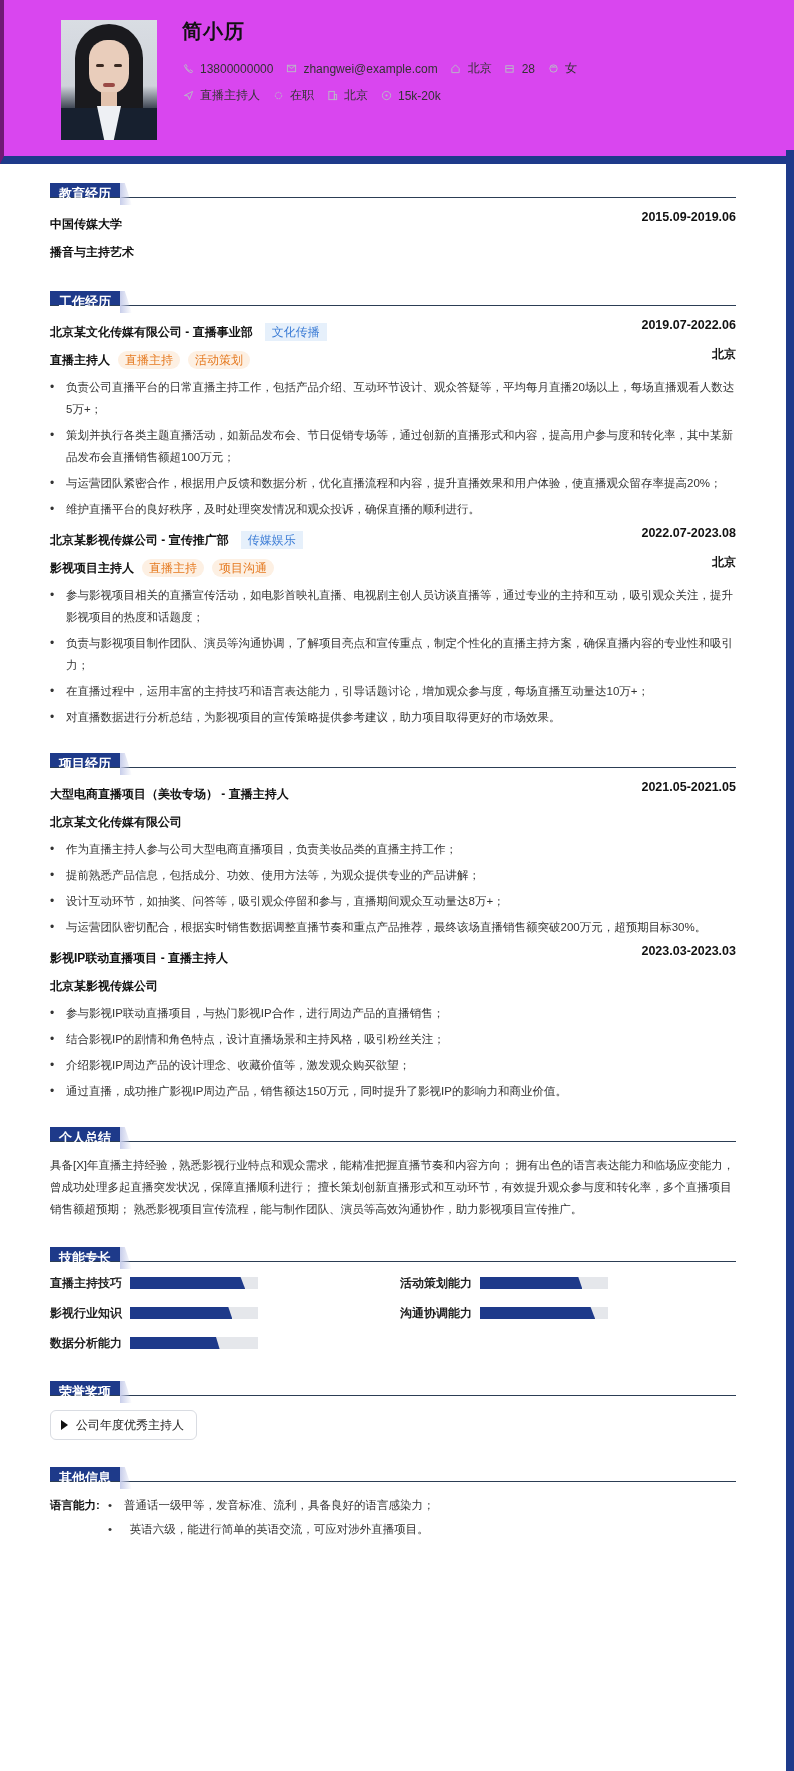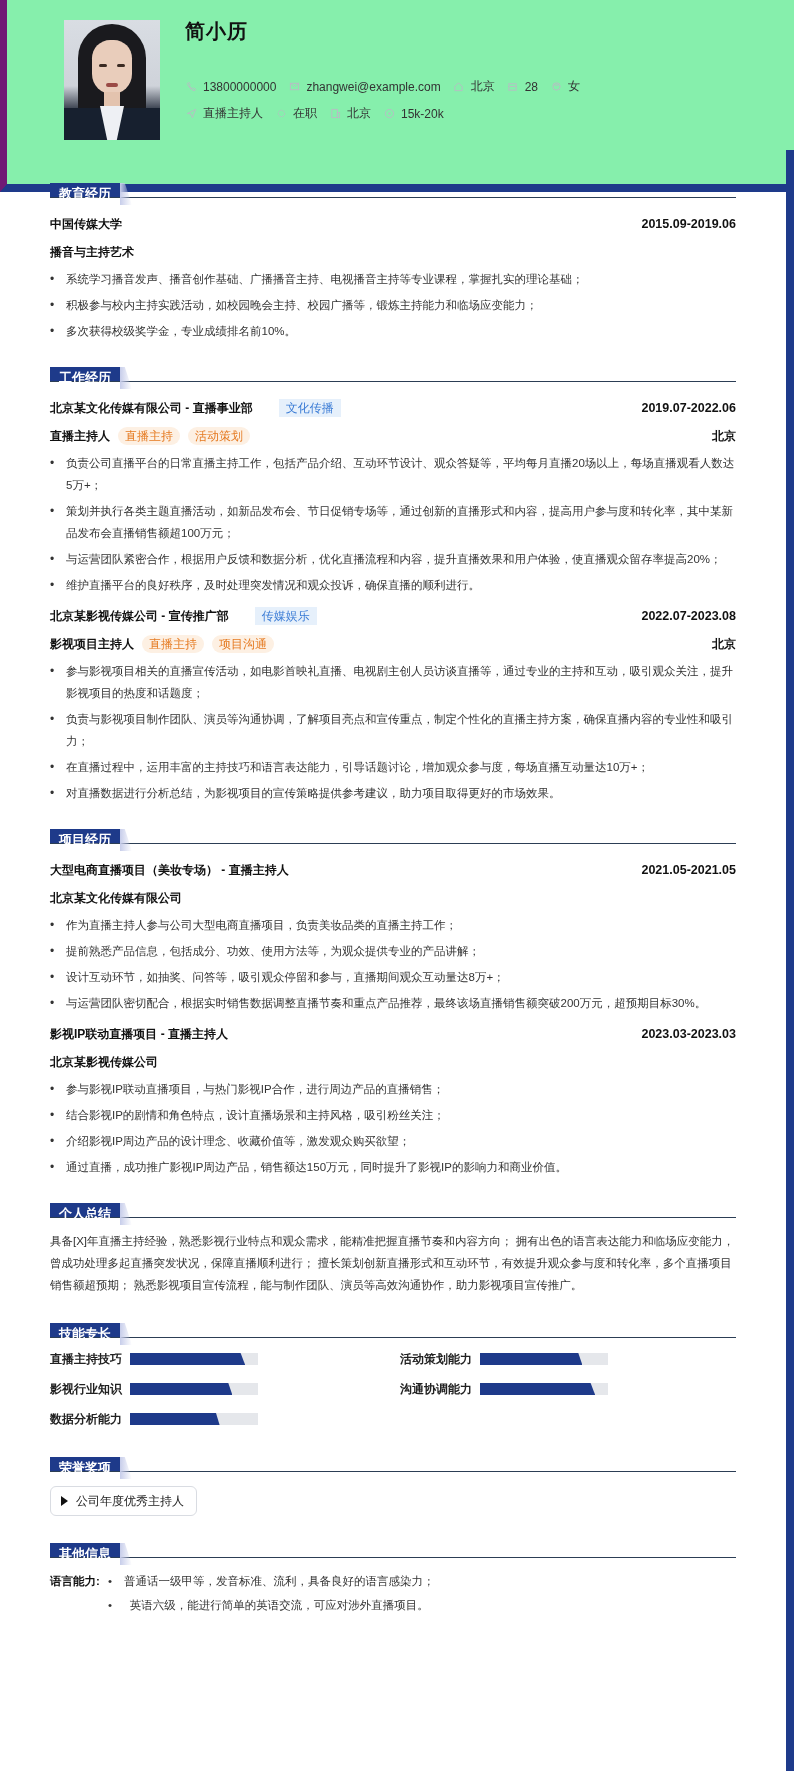--- a/index.html
+++ b/index.html
@@ -1,51 +1,51 @@
 <!DOCTYPE html>
 <html><head>
 <meta charset="utf-8">
 <style>
   * { box-sizing: border-box; margin: 0; padding: 0; }
   html, body { width: 794px; background: #ffffff; }
   body { font-family: "Liberation Sans", "DejaVu Sans", sans-serif; color: #222; font-size: 12px; position: relative; height: 1771px; overflow: hidden; }
 
-  .header { position: absolute; left: 0; top: 0; width: 794px; height: 192px; border-left: 7px solid #701a75; border-bottom: 8px solid #1e3a8a; background: #86efac; }
+  .header { position: absolute; left: 0; top: 0; width: 794px; height: 164px; border-left: 4px solid #701a75; border-bottom: 8px solid #1e3a8a; background: #d946ef; }
   .photo { position: absolute; left: 57px; top: 20px; width: 96px; height: 120px; background: linear-gradient(180deg, #d9dde3 0%, #cfd3da 55%, #1c2433 78%, #121826 100%); overflow: hidden; }
   .photo .hair { position: absolute; left: 14px; top: 4px; width: 68px; height: 95px; background: #1a1a1e; border-radius: 34px 34px 10px 10px; }
   .photo .face { position: absolute; left: 28px; top: 20px; width: 40px; height: 54px; background: #e9cdbb; border-radius: 20px 20px 22px 22px; }
   .photo .eye { position: absolute; top: 44px; width: 8px; height: 3px; background: #3a2a22; border-radius: 2px; }
   .photo .lips { position: absolute; left: 42px; top: 63px; width: 12px; height: 4px; background: #9a4a45; border-radius: 3px; }
   .photo .neck { position: absolute; left: 40px; top: 72px; width: 16px; height: 18px; background: #e3c3ae; }
   .photo .jacket { position: absolute; left: 0; top: 88px; width: 96px; height: 32px; background: #17202f; }
   .photo .shirt { position: absolute; left: 36px; top: 86px; width: 24px; height: 34px; background: #eef0f4; clip-path: polygon(0 0, 100% 0, 70% 100%, 30% 100%); }
 
   .name { position: absolute; left: 178px; top: 18px; font-size: 20px; font-weight: bold; color: #111; letter-spacing: 1px; }
-  .info-row { position: absolute; left: 178px; display: flex; align-items: center; font-size: 12px; color: #333; margin-top: 18px; }
+  .info-row { position: absolute; left: 178px; display: flex; align-items: center; font-size: 12px; color: #333; }
   .info-row.r1 { top: 60px; }
   .info-row.r2 { top: 87px; }
   .info-item { display: flex; align-items: center; margin-right: 12px; }
   .info-item .ico { width: 12px; height: 12px; margin-right: 6px; display: inline-flex; align-items: center; justify-content: center; color: #b8bcc4; }
   .info-item .ico svg { width: 11px; height: 11px; }
 
   .right-bar { position: absolute; left: 786px; top: 150px; width: 8px; height: 1621px; background: #1e3a8a; }
 
   .content { position: absolute; left: 50px; top: 172px; width: 686px; }
 
   .sec { margin-bottom: 0; }
   .sec-head { position: relative; height: 26px; border-bottom: 1.5px solid #2c3e55; margin-bottom: 12px; }
   .sec-tab { position: absolute; left: 0; bottom: 0; height: 14px; padding: 0 9px; background: #1e3a8a; color: #fff; font-size: 13px; font-weight: bold; line-height: 22px; }
   .sec-tab::after { content: ""; position: absolute; right: -12px; top: 0; width: 12px; height: 22px; background: linear-gradient(90deg, #c7cdea, rgba(230,233,246,0)); clip-path: polygon(0 0, 40% 0, 100% 100%, 0 100%); }
 
-  .row { display: flex; justify-content: space-between; align-items: center; height: 28px; }
+  .row { display: flex; justify-content: space-between; height: 28px; }
   .title-b { font-size: 12px; font-weight: bold; color: #111; display: flex; align-items: center; }
   .date { font-size: 12.5px; font-weight: bold; color: #111; }
   .loc { font-size: 12px; font-weight: bold; color: #111; }
 
-  .tag-blue { margin-left: 26px; background: #e6f0fb; color: #3a7bd5; font-weight: normal; font-size: 12px; padding: 1px 7px; line-height: 16px; }
+  .tag-blue { margin-left: 12px; background: #e6f0fb; color: #3a7bd5; font-weight: normal; font-size: 12px; padding: 1px 7px; line-height: 16px; }
   .tag-orange { margin-left: 8px; background: #fdf0e3; color: #e57a21; font-weight: normal; font-size: 12px; padding: 1px 7px; line-height: 16px; border-radius: 9px; }
 
   ul.bullets { list-style: none; margin: 2px 0 0 0; }
   ul.bullets li { position: relative; padding-left: 16px; font-size: 11.5px; color: #333; line-height: 22px; margin-bottom: 4px; }
   ul.bullets li::before { content: "•"; position: absolute; left: 0; top: 0; color: #333; font-size: 12px; }
 
   .summary { font-size: 11.5px; line-height: 22px; color: #333; }
 
   .skills { display: grid; grid-template-columns: 350px 336px; row-gap: 12px; margin-top: 4px; }
   .skill { display: flex; align-items: center; height: 18px; }
@@ -170,25 +170,20 @@
     <div class="sec-head">
       <div class="sec-tab">教育经历</div>
     </div>
     <div class="row">
       <div class="title-b">中国传媒大学</div>
       <div class="date">2015.09-2019.06</div>
     </div>
     <div class="row">
       <div class="title-b">播音与主持艺术</div>
     </div>
-    <ul class="bullets">
-      <li>系统学习播音发声、播音创作基础、广播播音主持、电视播音主持等专业课程，掌握扎实的理论基础；</li>
-      <li>积极参与校内主持实践活动，如校园晚会主持、校园广播等，锻炼主持能力和临场应变能力；</li>
-      <li>多次获得校级奖学金，专业成绩排名前10%。</li>
-    </ul>
   </div>
 
   <div class="sec" style="margin-top:14px">
     <div class="sec-head">
       <div class="sec-tab">工作经历</div>
     </div>
 
     <div>
       <div class="row">
         <div class="title-b">

